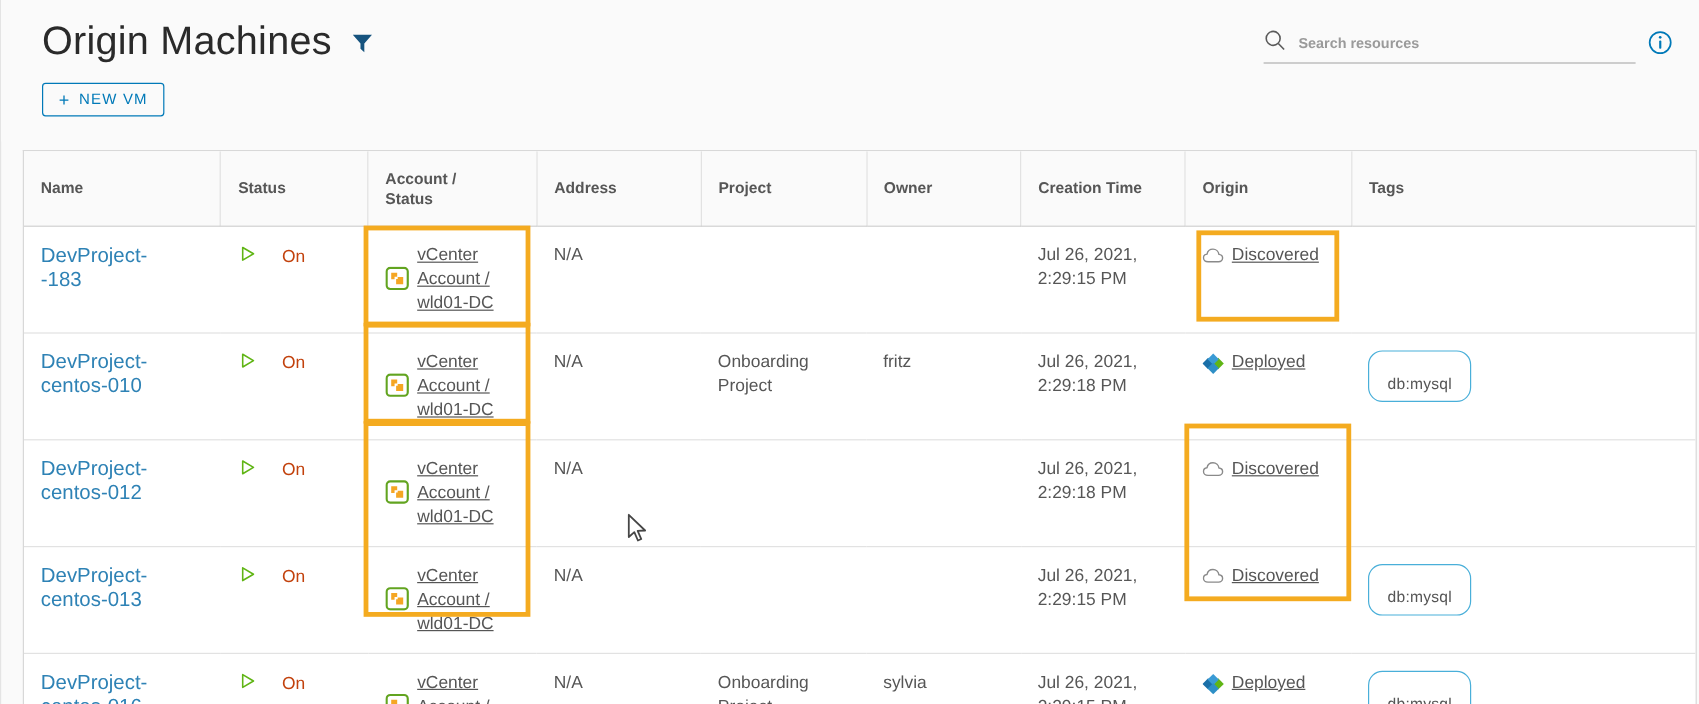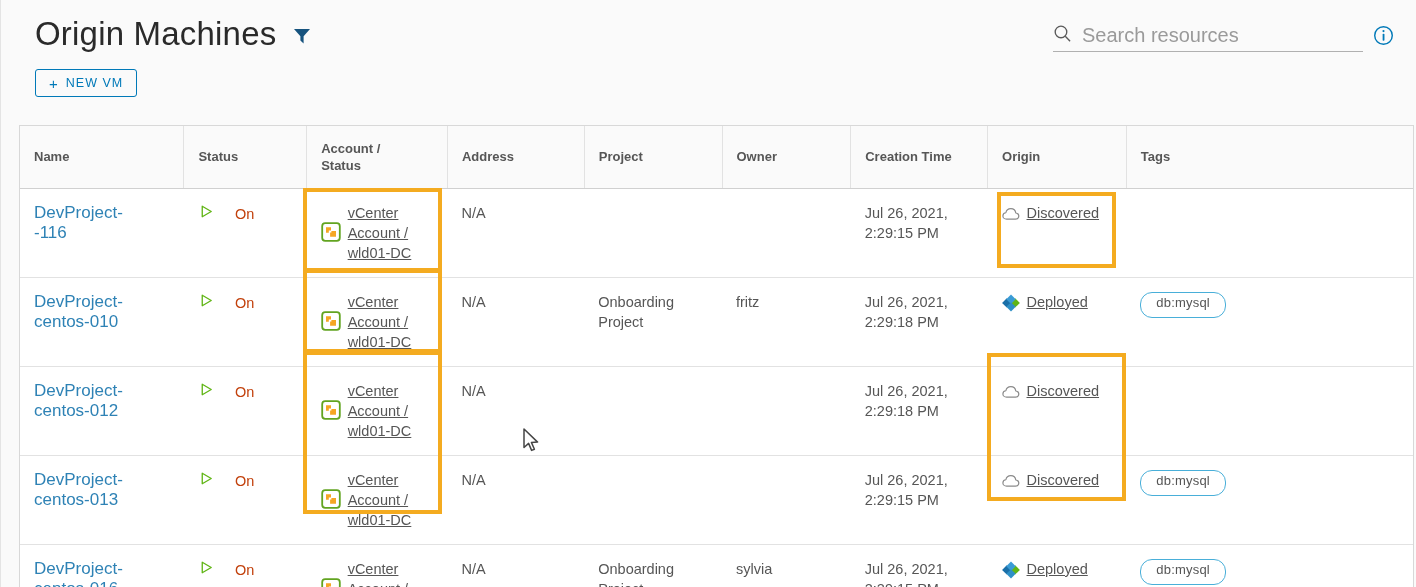--- a/index.html
+++ b/index.html
@@ -64,25 +64,26 @@
     align-items: center;
     gap: 10px;
     width: 310px;
     border-bottom: 1px solid #b0b0b0;
     padding-bottom: 4px;
   }
   .search-input {
     border: 0;
     outline: none;
     background: transparent;
-    font-size: 20px;
+    font-size: 12px;
     font-family: "Liberation Sans", sans-serif;
     color: #b91c1c;
     width: 100%;
     padding: 0;
+    font-weight: bold;
   }
   .search-input::placeholder { color: #9a9a9a; }
   .info-icon { display: block; margin-bottom: 2px; cursor: pointer; }
 
   
   .table-area {
     position: absolute;
     left: 18px; top: 125px;
     width: 1395px;
     height: 462px;
@@ -139,21 +140,21 @@
   }
 
   .cell-flex { display: flex; align-items: flex-start; gap: 7px; text-decoration: underline; }
   .cell-flex .txt { flex: 1 1 auto; }
   .status-cell { display: flex; align-items: center; gap: 20px; color: #c2410c; }
 
   .tag-pill {
     display: inline-block;
     border: 1px solid #49afd9;
     border-radius: 12px;
-    padding: 0 15px 4px;
+    padding: 17px 15px 4px;
     font-size: 13px;
     color: #555;
     background: #fff;
     cursor: pointer;
     letter-spacing: .2px;
   }
 
   
   .hl {
     position: absolute;
@@ -218,21 +219,21 @@
           <th class="c-addr">Address</th>
           <th class="c-proj">Project</th>
           <th class="c-owner">Owner</th>
           <th class="c-time">Creation Time</th>
           <th class="c-origin">Origin</th>
           <th class="c-tags">Tags</th>
         </tr>
       </thead>
       <tbody id="tbody">
           <tr>
-            <td class="c-name"><a class="vm-link"><span>DevProject-</span><br><span>-116</span></a></td>
+            <td class="c-name"><a class="vm-link"><span>DevProject-</span><br><span>-183</span></a></td>
             <td class="c-status">
               <span class="status-cell">
                 <span><svg width="17" height="17" viewBox="0 0 18 18">
                     <path d="M4.5 3.4 L14 9 L4.5 14.6 Z" fill="none" stroke="#60b515" stroke-width="1.4" stroke-linejoin="round"></path>
                   </svg></span>
                 <span>On</span>
               </span>
             </td>
             <td class="c-acct">
               <span class="cell-flex">

